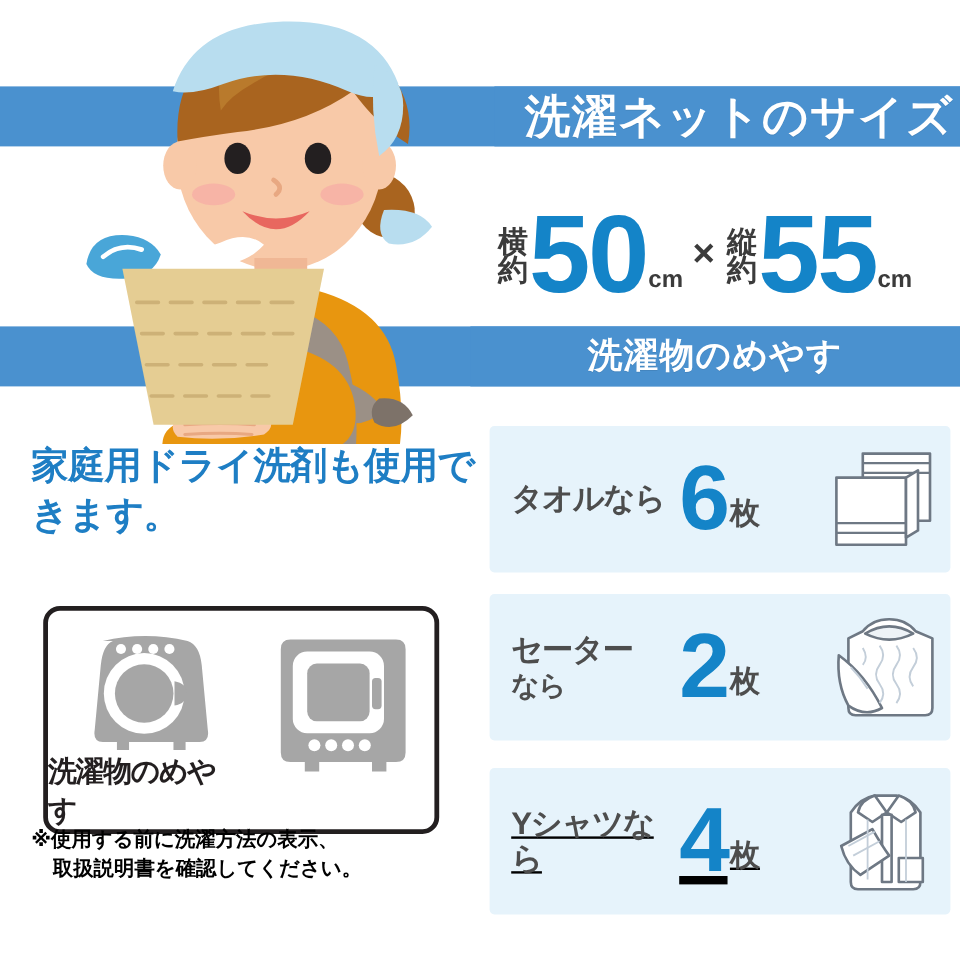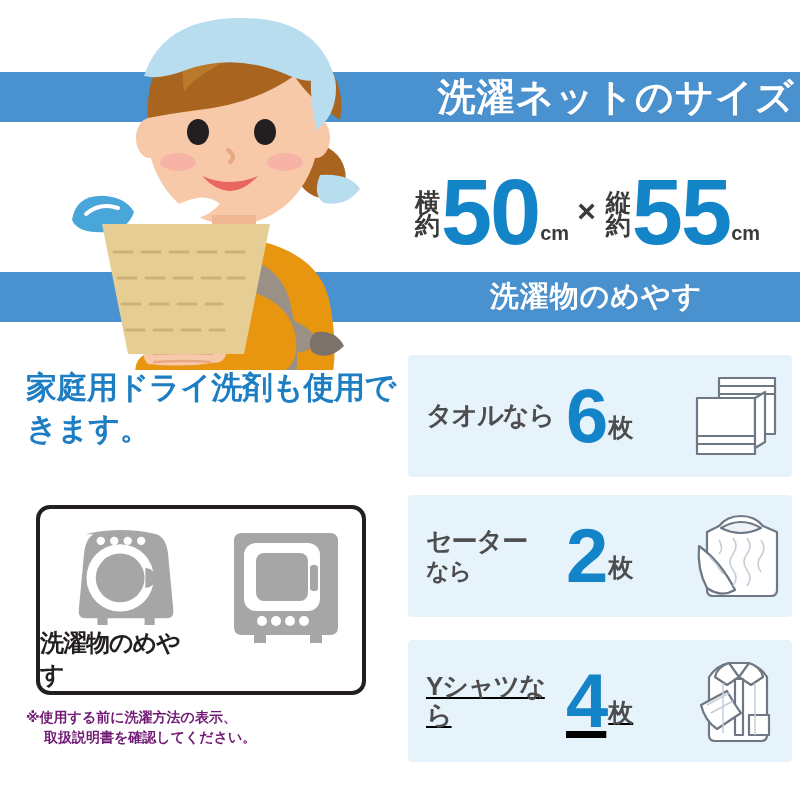--- a/index.html
+++ b/index.html
@@ -130,25 +130,25 @@
     font-size: 24px;
     font-weight: bold;
     color: #231f20;
     letter-spacing: -1px;
     margin-top: 2px;
   }
 
   
   .footnote {
     position: absolute;
-    left: 26px; top: 708px;
+    left: 26px; top: 688px;
     width: 380px;
-    font-size: 14px;
-    font-weight: bold;
-    color: #701a75;
+    font-size: 17px;
+    font-weight: bold;
+    color: #000000;
     line-height: 1.4;
   }
   .footnote .ln2 { display: block; padding-left: 18px; }
 
   
   .cap-card {
     position: absolute;
     left: 408px;
     width: 384px;
     height: 122px;

